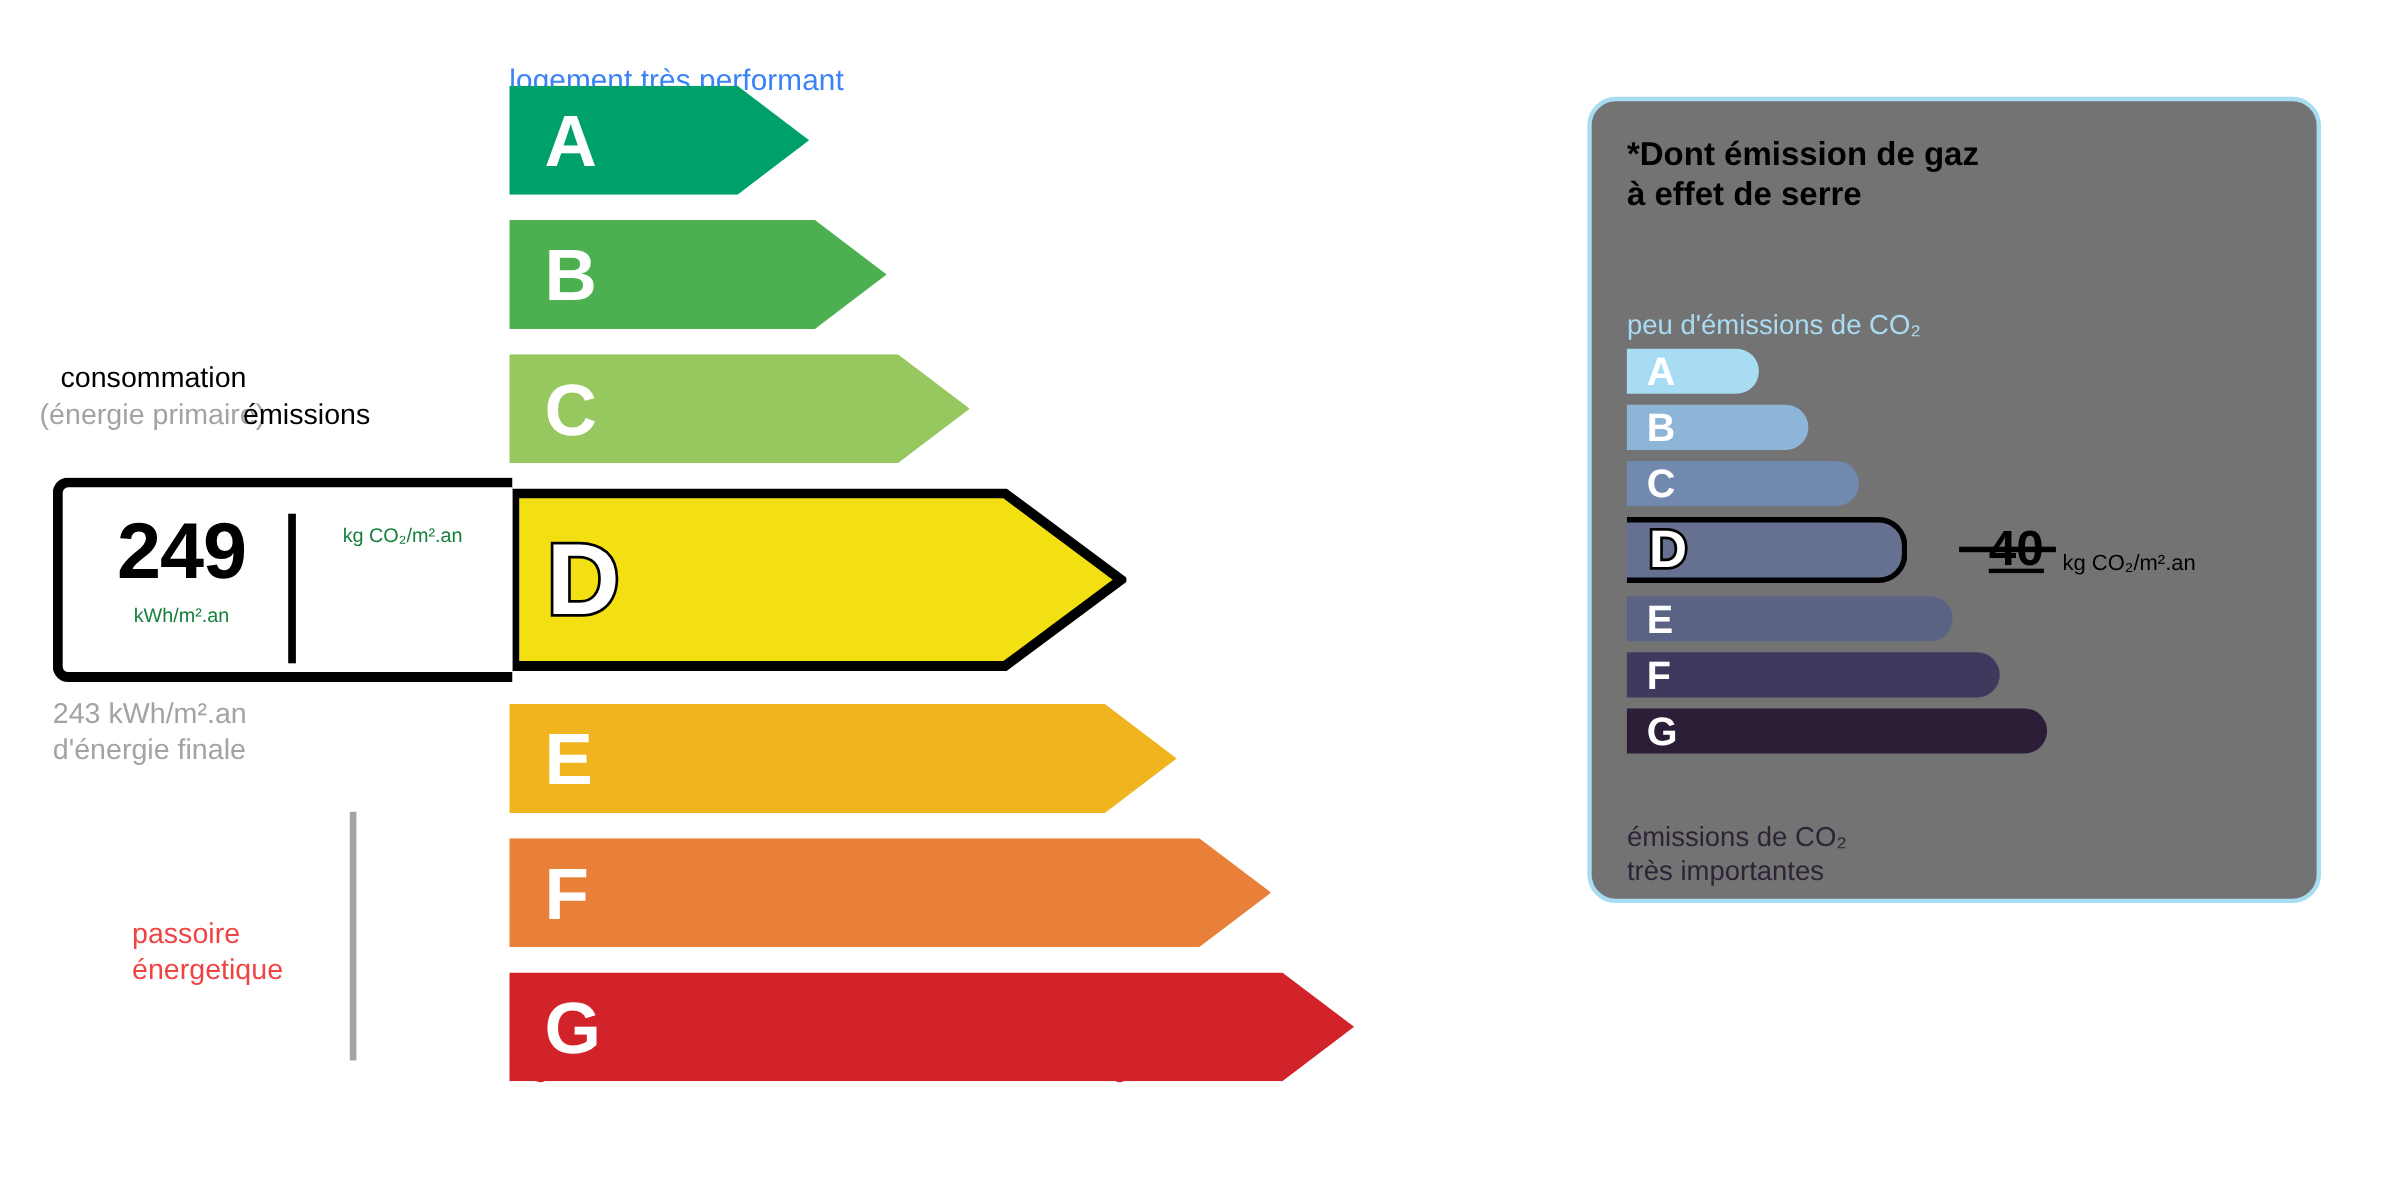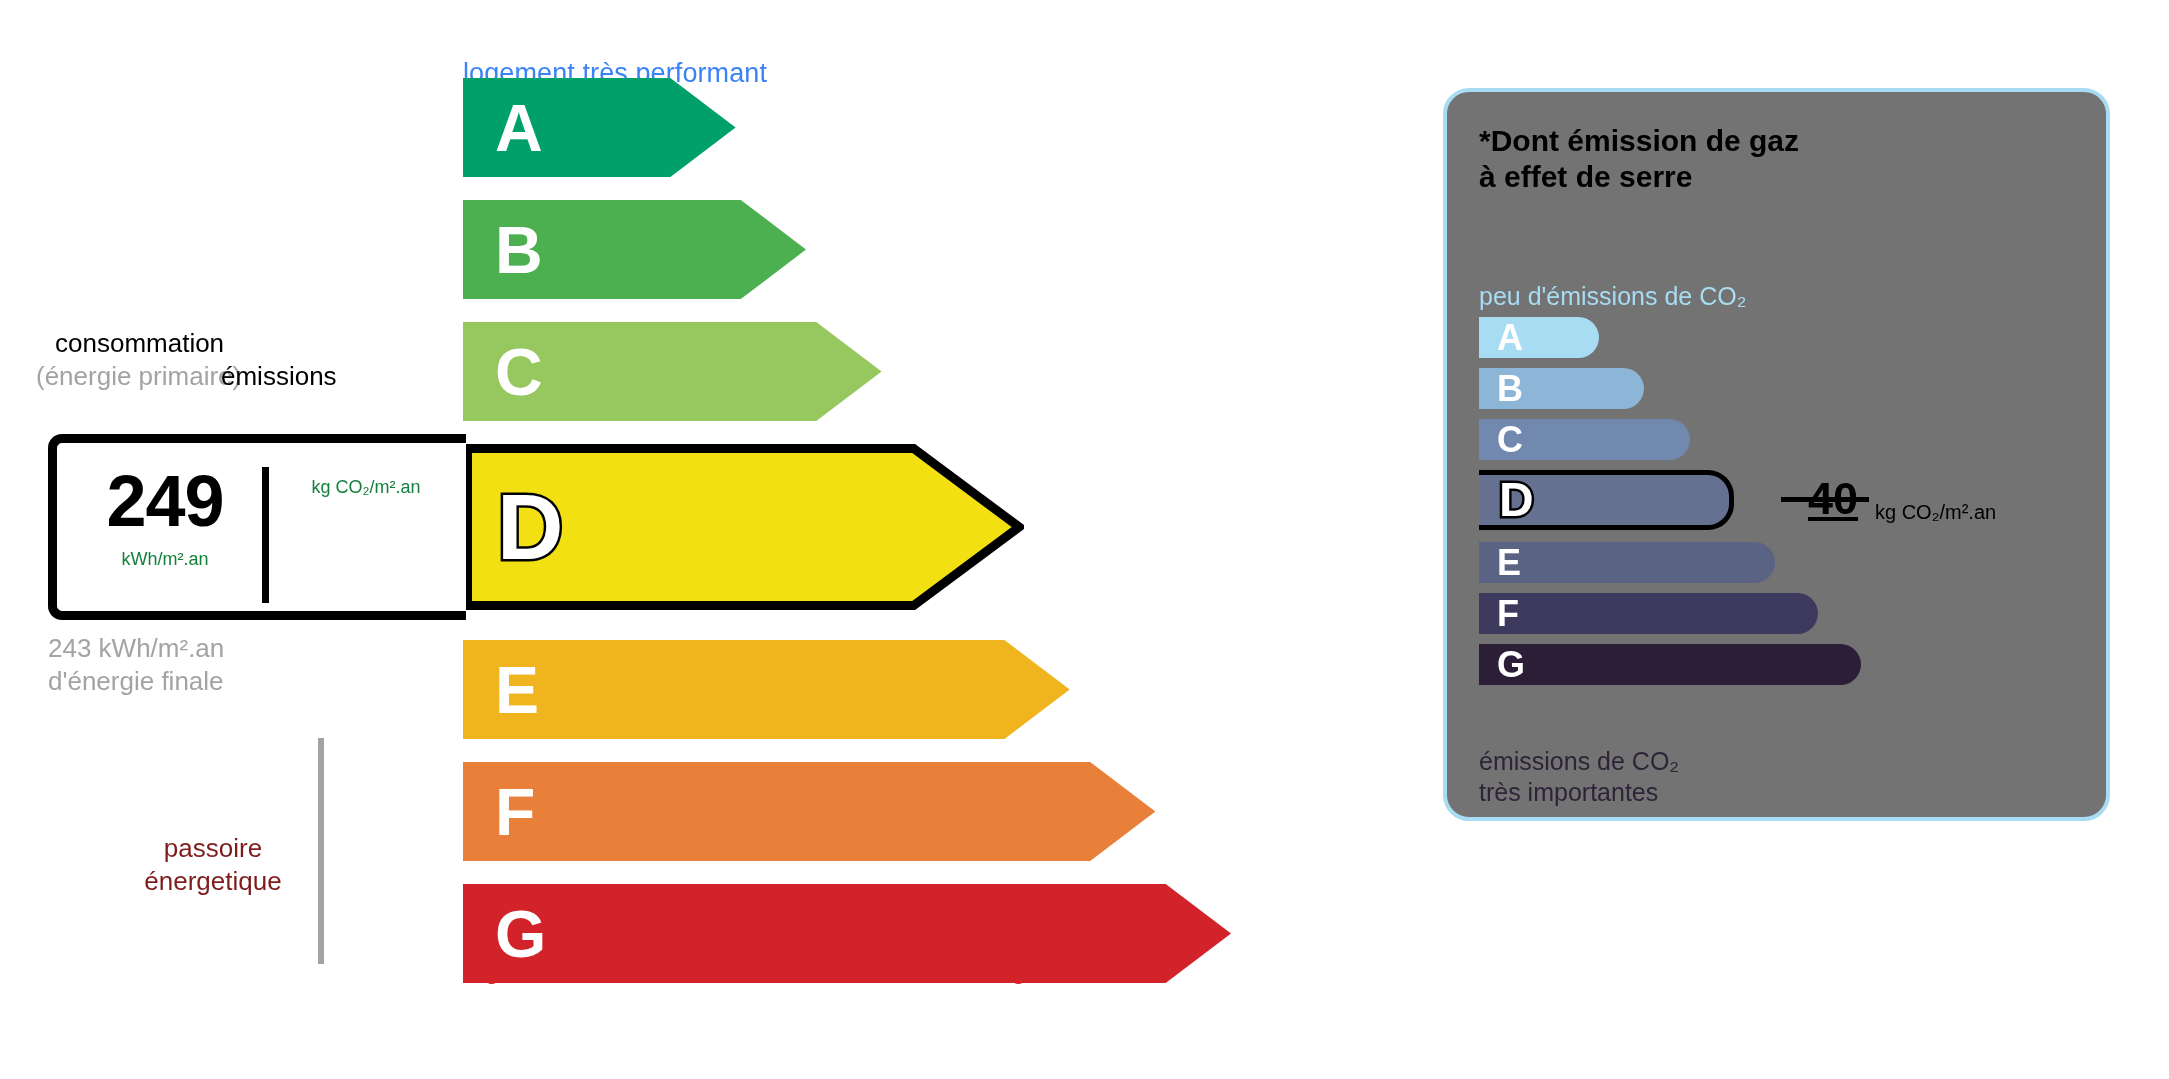--- a/index.html
+++ b/index.html
@@ -63,22 +63,22 @@
   #hdr-conso-sub{left:36px;top:361px;color:#A3A3A3;}
   #hdr-emis{left:221px;top:361px;}
 
   #final-energy{
     position:absolute;left:48px;top:632px;font-size:26px;color:#A3A3A3;
     line-height:1.26;white-space:nowrap;
   }
 
   #passoire-bar{position:absolute;left:318px;top:738px;width:6px;height:226px;background:#A3A3A3;}
   #passoire-label{
-    position:absolute;left:120px;top:832px;width:186px;text-align:center;
-    font-size:26px;color:#7f1d1d;line-height:1.26;
+    position:absolute;left:120px;top:832px;width:186px;text-align:left;
+    font-size:26px;color:#ef4444;line-height:1.26;
   }
 
   
   #ges-panel{
     position:absolute;left:1443px;top:88px;width:667px;height:733px;
     box-sizing:border-box;
     border:4px solid #A8DCF2;border-radius:26px;background:#737373;
   }
   #ges-title{
     position:absolute;left:32px;top:31px;font-size:30px;font-weight:bold;

